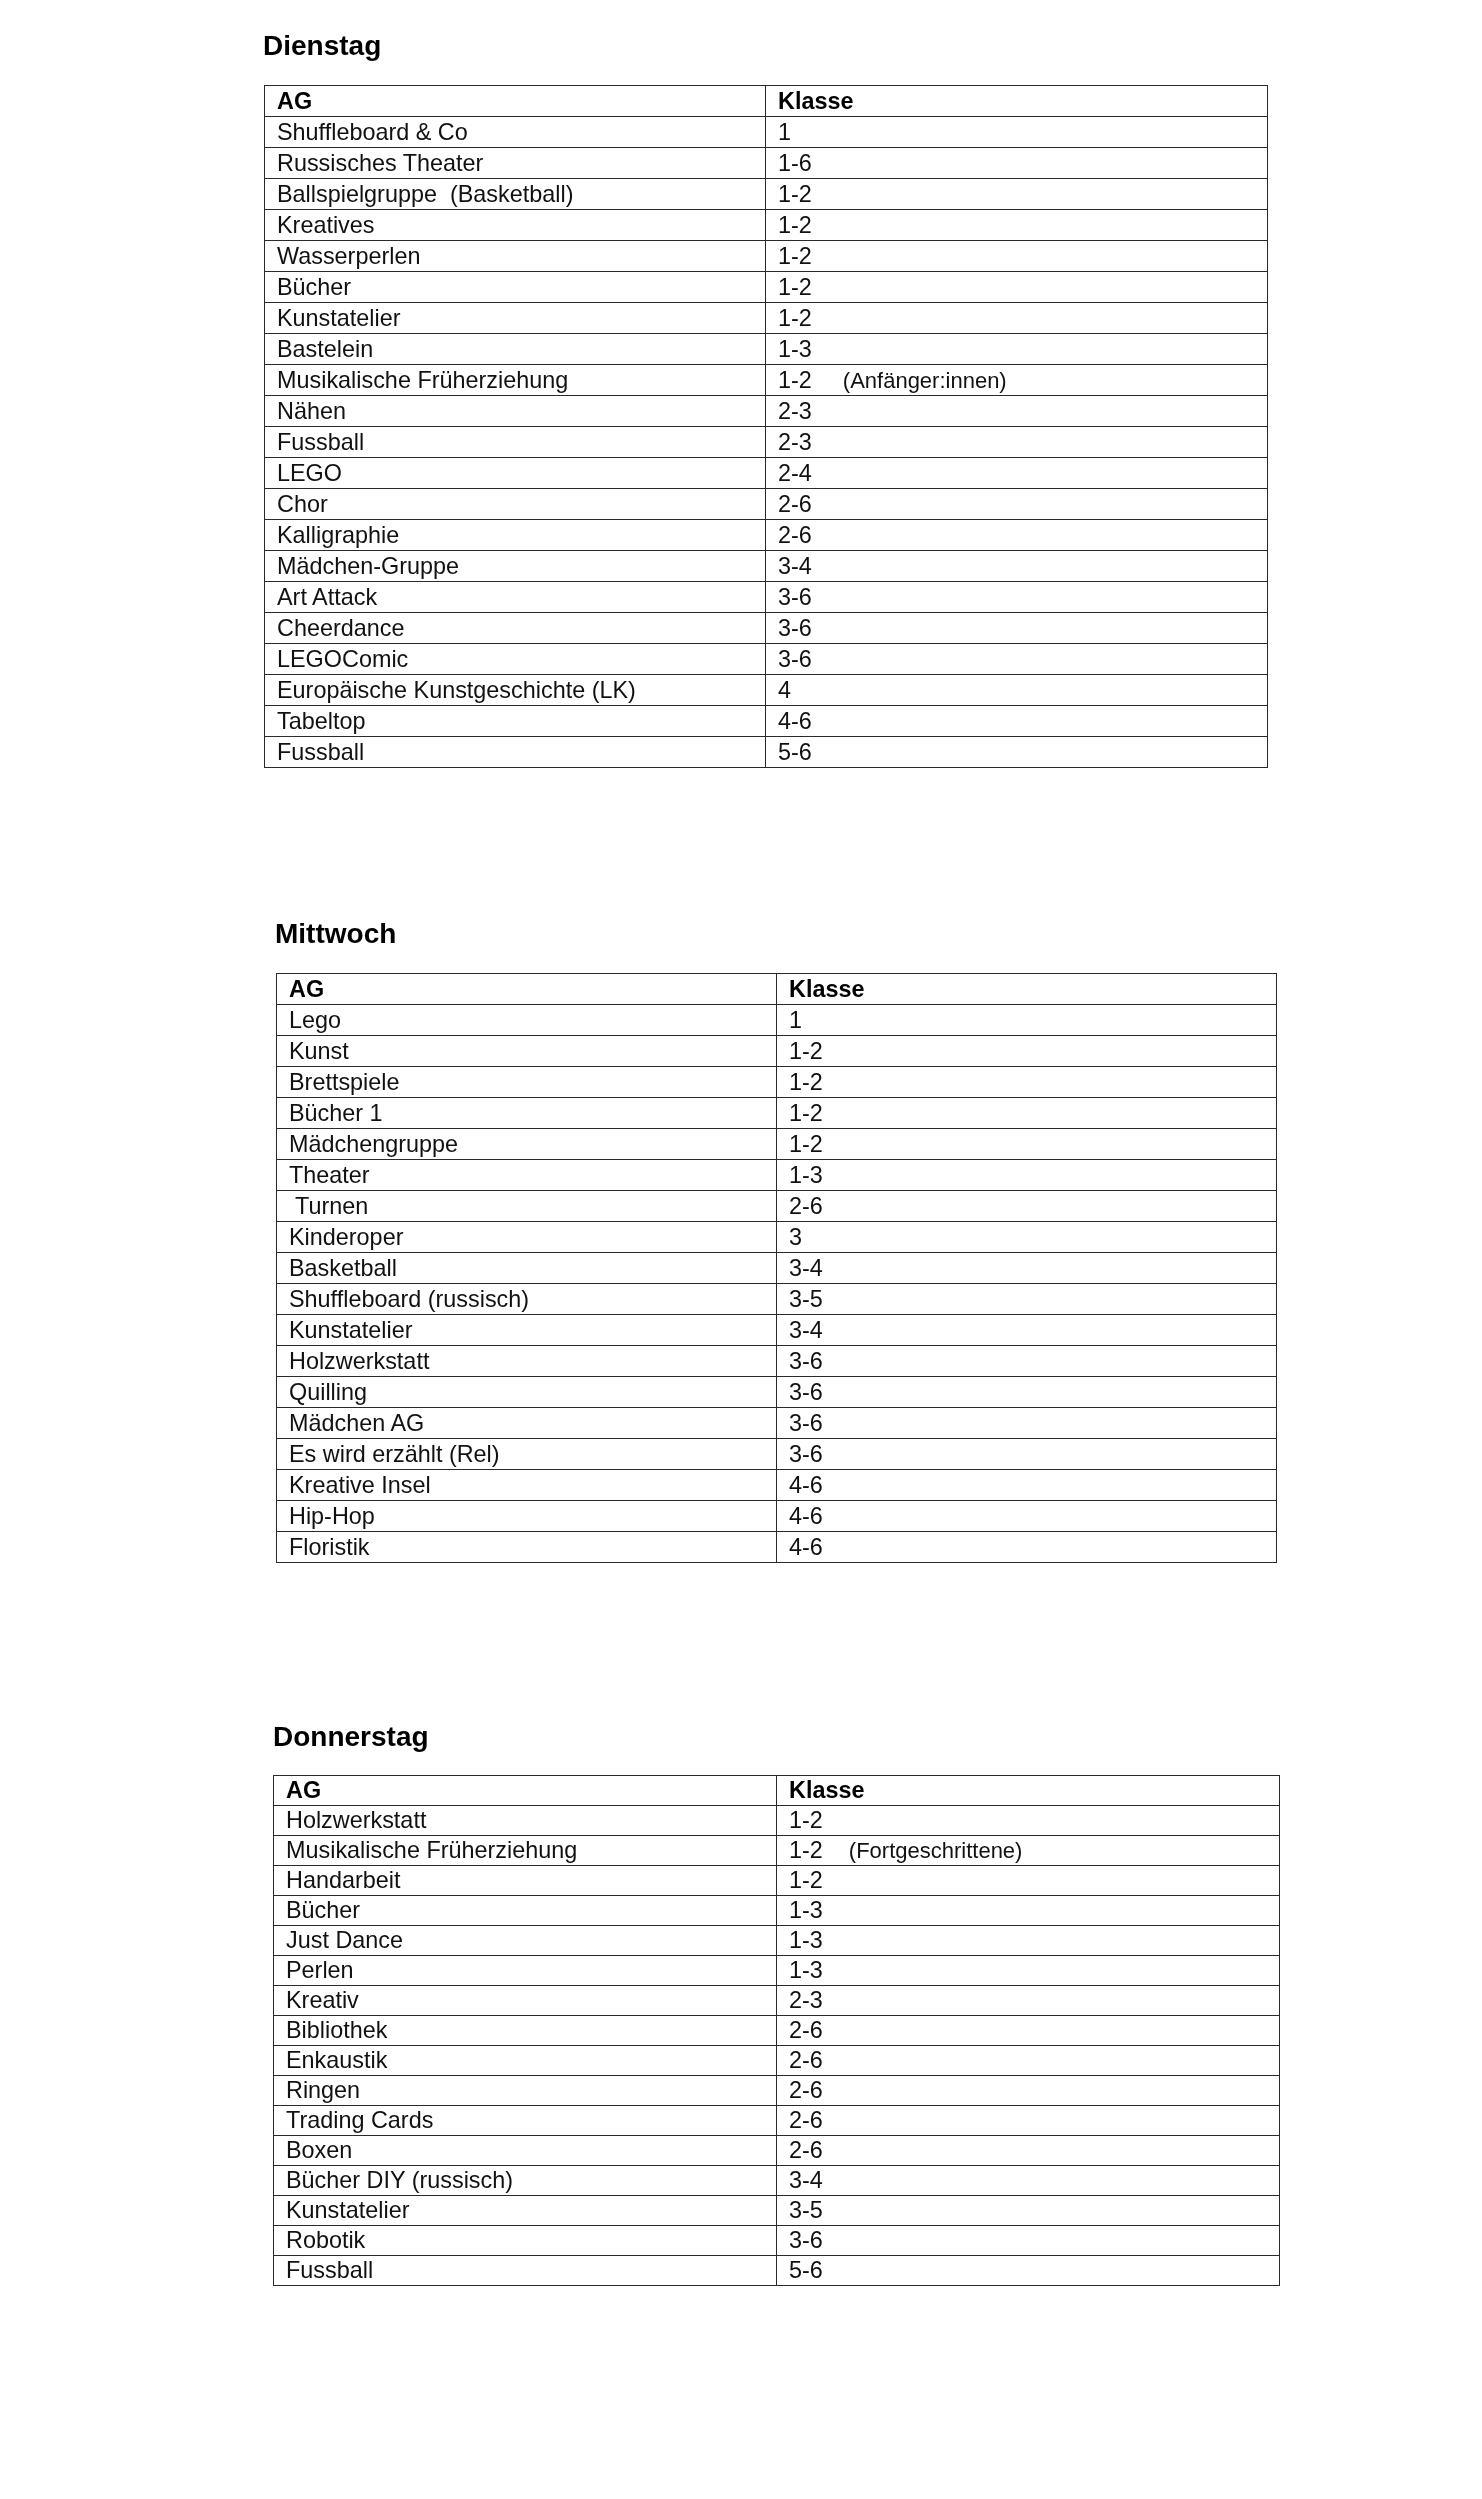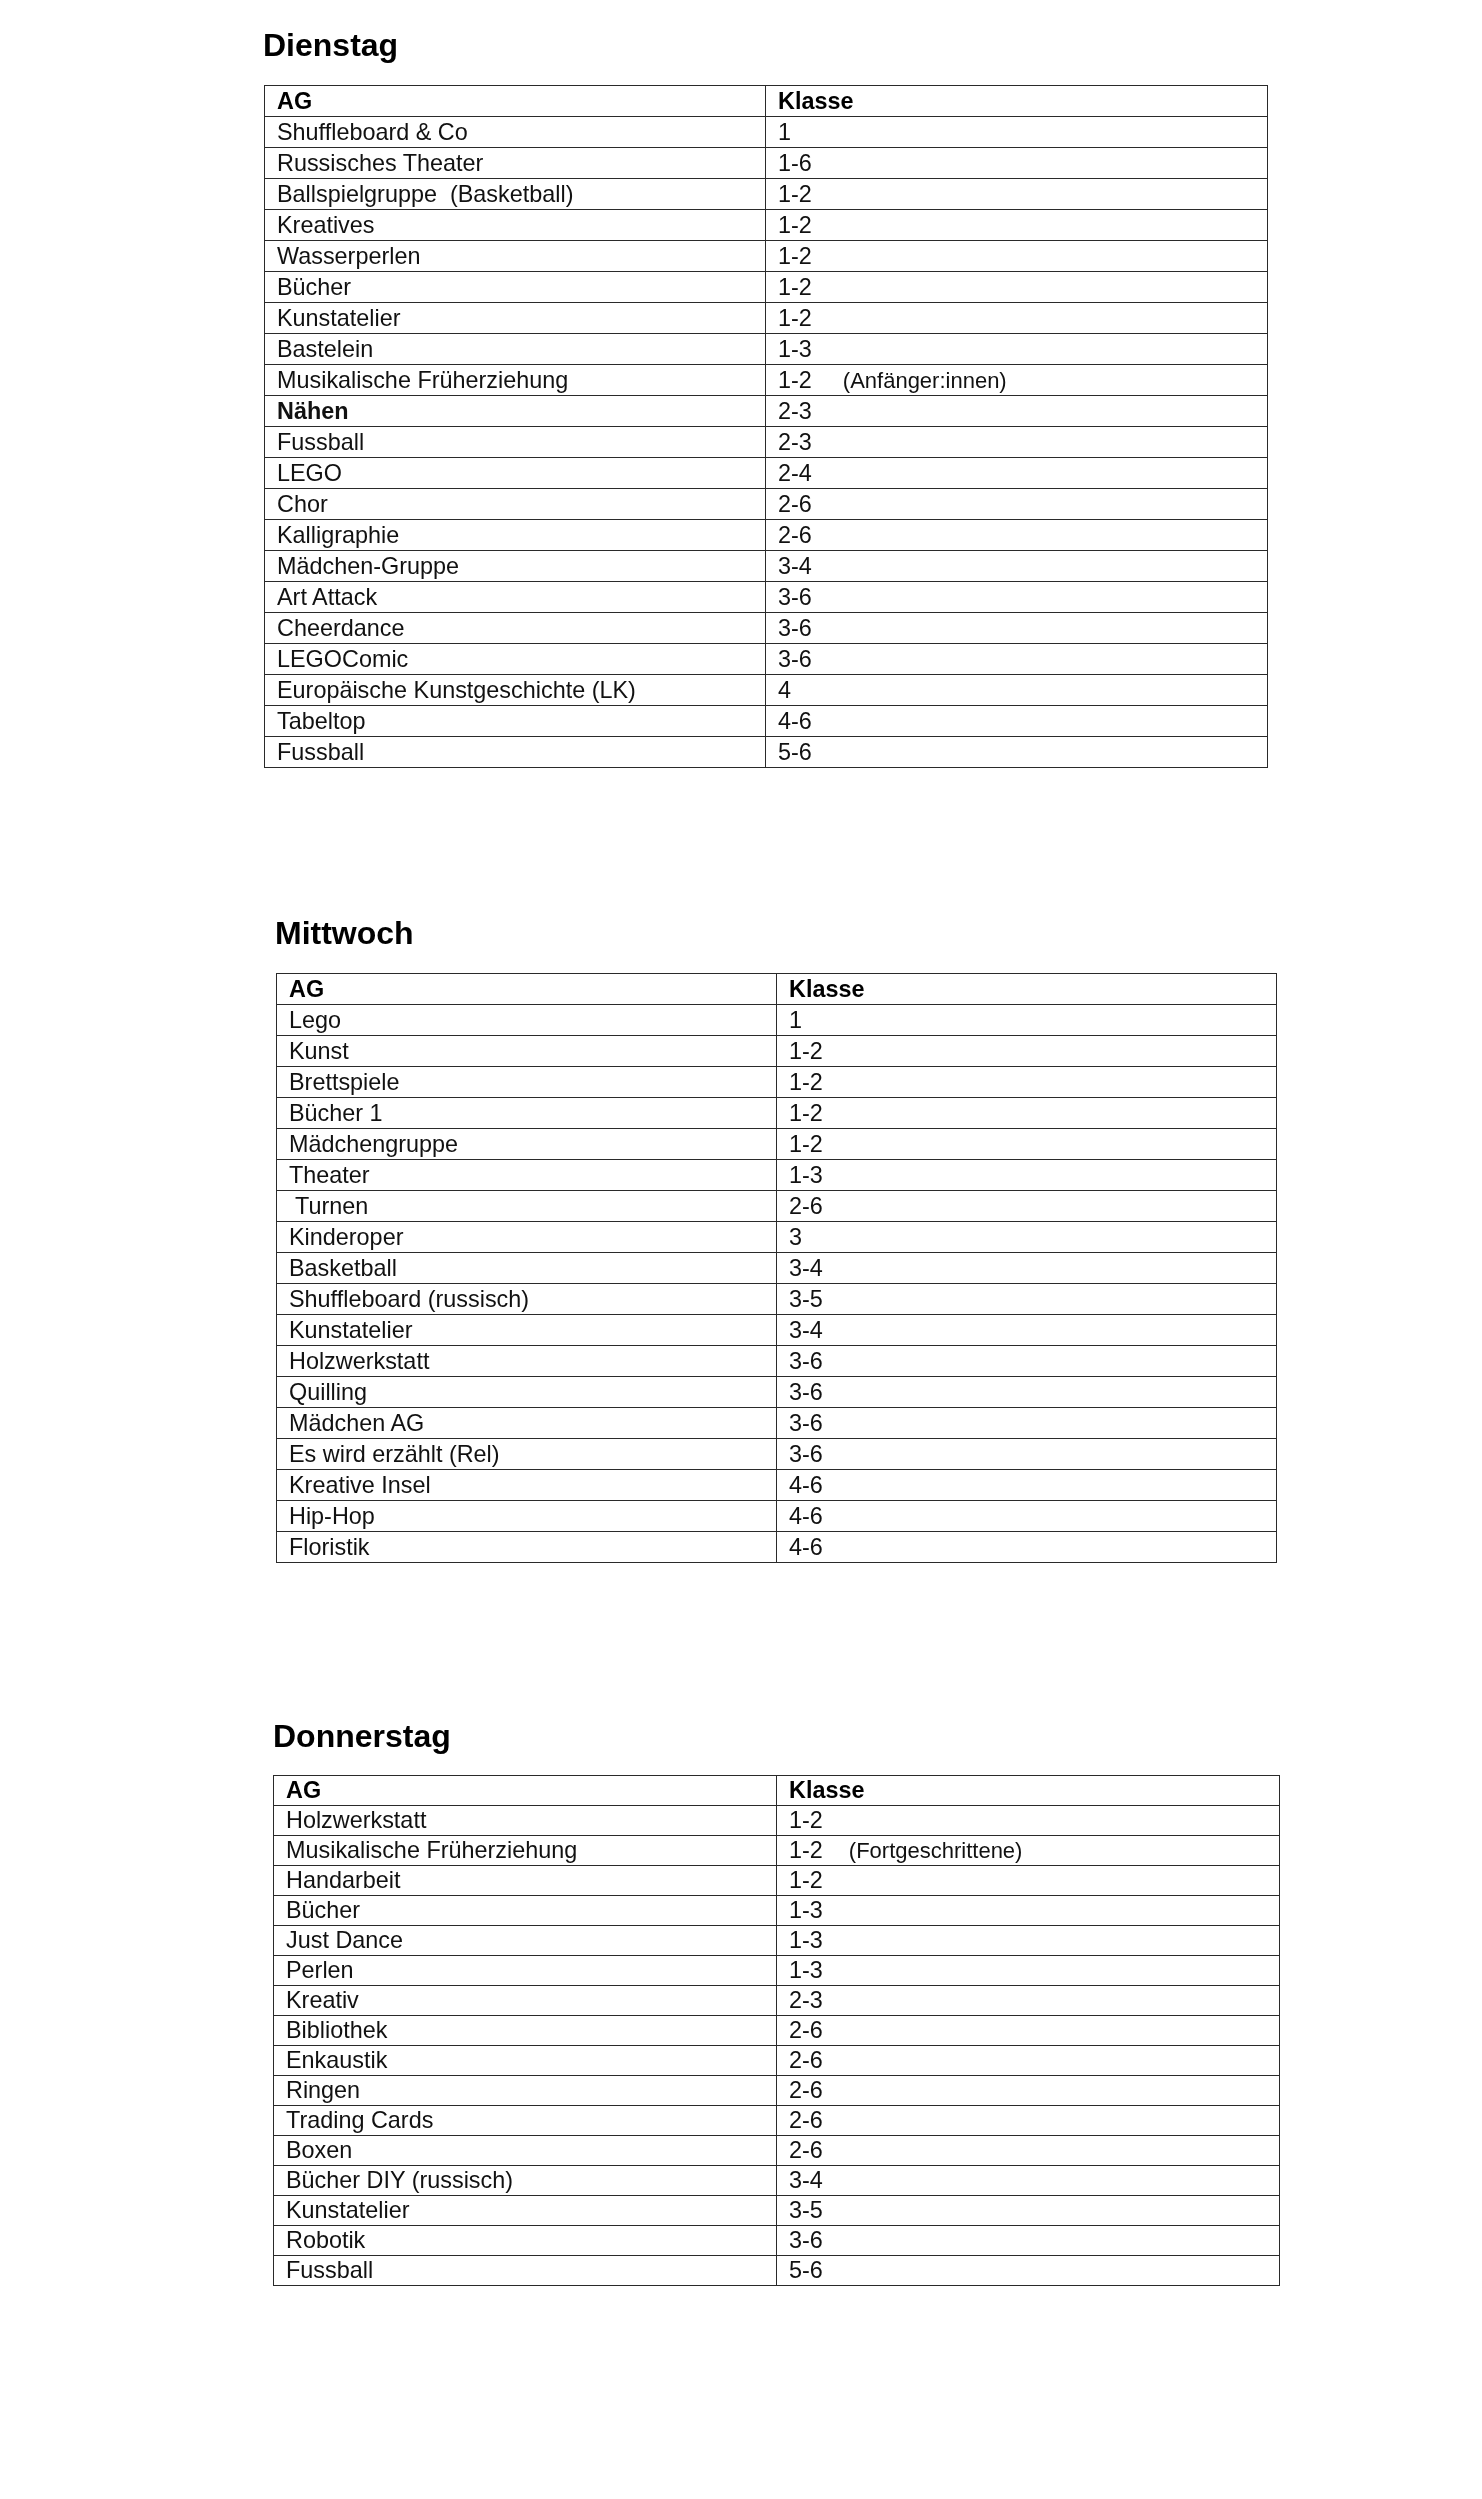--- a/index.html
+++ b/index.html
@@ -1,21 +1,21 @@
 <!DOCTYPE html>
 <html style="font-size:10.7px"><head>
 <meta charset="utf-8">
 <style>
   html, body { margin: 0; padding: 0; background: #ffffff; }
   body {
     width: 1482px; height: 2500px; position: relative; overflow: hidden;
     font-family: "Liberation Sans", "DejaVu Sans", sans-serif; color: #111111;
   }
   .day-heading {
-    position: absolute; font-weight: bold; font-size: 32px; line-height: 27px;
+    position: absolute; font-weight: bold; font-size: 28px; line-height: 27px;
     margin: 0; white-space: nowrap; color: #000;
   }
   table.ag-table {
     position: absolute; border-collapse: collapse; table-layout: fixed;
     border: 1.7px solid #2a2a2a;
   }
   table.ag-table td, table.ag-table th {
     border: 1.7px solid #2a2a2a; padding: 0 0 0 12px; text-align: left;
     font-size: 23.4px; white-space: nowrap; overflow: hidden; vertical-align: middle;
     font-weight: normal; color: #111;
@@ -72,21 +72,21 @@
       </tr>
       <tr>
         <td><span style="white-space: pre;">Bastelein</span></td>
         <td><span>1-3</span></td>
       </tr>
       <tr>
         <td><span style="white-space: pre;">Musikalische Früherziehung</span></td>
         <td><span>1-2</span><span class="note" style="margin-left: 31px;">(Anfänger:innen)</span></td>
       </tr>
       <tr>
-        <td><span style="white-space: pre; font-weight: bold;">Nähen</span></td>
+        <td><span style="white-space: pre;">Nähen</span></td>
         <td><span>2-3</span></td>
       </tr>
       <tr>
         <td><span style="white-space: pre;">Fussball</span></td>
         <td><span>2-3</span></td>
       </tr>
       <tr>
         <td><span style="white-space: pre;">LEGO</span></td>
         <td><span>2-4</span></td>
       </tr>

